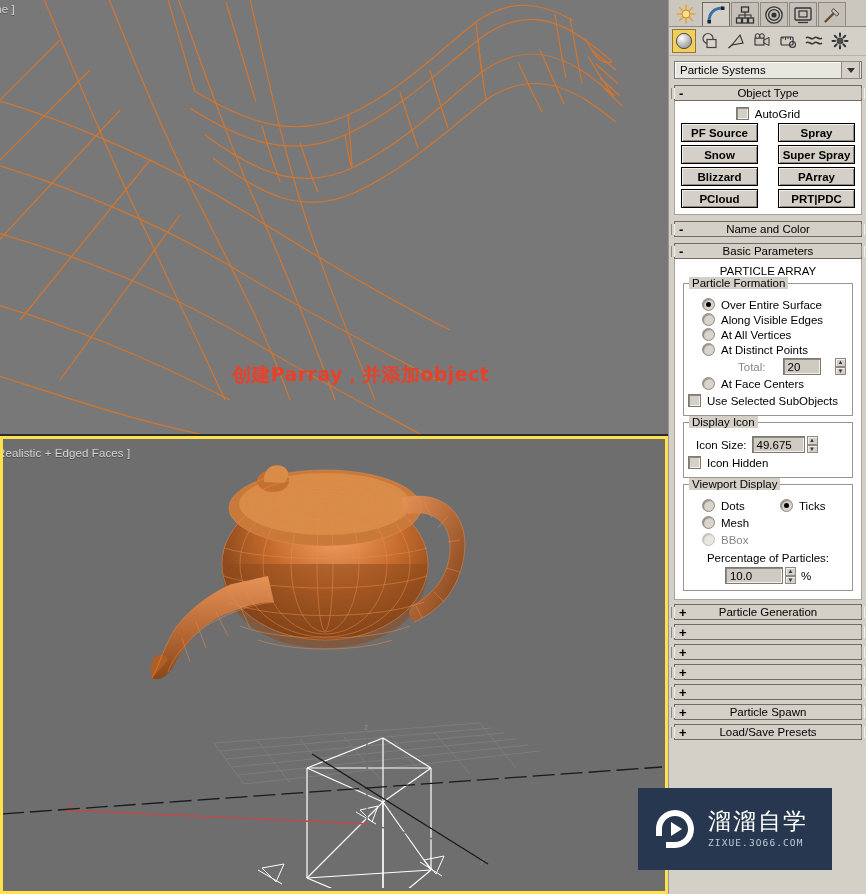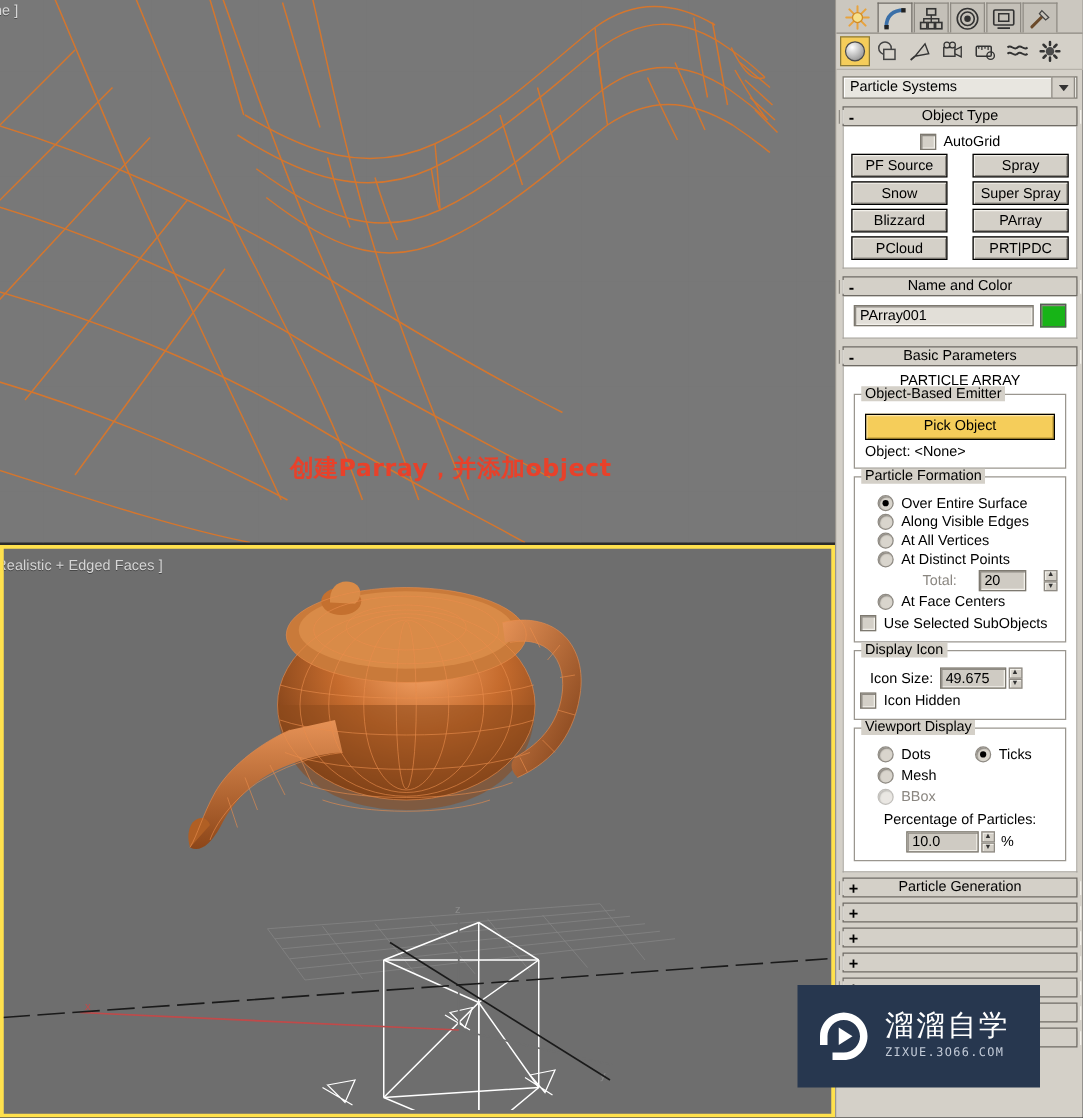--- a/index.html
+++ b/index.html
@@ -88,21 +88,21 @@
   
   .group{position:relative;border:1px solid #9a968f;margin:6px 2px 2px 2px;padding:12px 6px 6px 6px;}
   .group>.glabel{position:absolute;left:5px;top:-7px;background:#d4d0c8;padding:0 3px;font-size:11.5px;color:#000;}
 
   
   .btn{
     background:#d4d0c8;border:1px solid #000;box-shadow:inset 1px 1px 0 #f2f0ea, inset -1px -1px 0 #8e8a83;
     font-size:11.5px;color:#000;text-align:center;height:19px;line-height:18px;
     font-family:"Liberation Sans", sans-serif;box-sizing:border-box;
   }
-  .btngrid{display:grid;grid-template-columns:1fr 1fr;gap:3px 20px;margin-top:3px;}
+  .btngrid{display:grid;grid-template-columns:1fr 1fr;gap:3px 20px;margin-top:3px;font-weight:bold;}
   #pickobject{
     background:#f5cd5a;border:1px solid #000;
     box-shadow:inset 1px 1px 0 #fde6a8, inset -1px -1px 0 #b3912f;
     height:19px;line-height:18px;text-align:center;font-size:11.5px;margin:3px 2px 2px 2px;
   }
 
   
   .chkrow{display:flex;align-items:center;font-size:11.5px;color:#000;margin:2px 0;}
   .chk{width:11px;height:11px;background:#d4d0c8;border:1px solid #7d7970;
        box-shadow:inset 1px 1px 0 #8e8a83, inset -1px -1px 0 #f2f0ea;margin-right:6px;flex:none;}
@@ -450,41 +450,30 @@
           <div class="btn">PRT|PDC</div>
         </div>
       </div>
     </div>
 
     <div class="rollout">
       <div class="rollout-head">
         <span class="pm">-</span>
         <span>Name and Color</span>
       </div>
-      <div class="rollout-body">
-        <div id="namerow">
-          <div id="namefield" class="field white">PArray001</div>
-          <div id="colorswatch"></div>
-        </div>
-      </div>
     </div>
 
     <div class="rollout">
       <div class="rollout-head">
         <span class="pm">-</span>
         <span>Basic Parameters</span>
       </div>
       <div class="rollout-body" style="padding-top:5px;">
         <div class="centered" style="margin:1px 0 4px 0">PARTICLE ARRAY</div>
 
-        <div class="group" style="margin-top:2px;">
-          <span class="glabel">Object-Based Emitter</span>
-          <div id="pickobject">Pick Object</div>
-          <div style="font-size:11.5px;margin:4px 0 0 2px;">Object: &lt;None&gt;</div>
-        </div>
 
         <div class="group">
           <span class="glabel">Particle Formation</span>
 
           <div class="chkrow" style="margin-left:12px">
             <span class="radio on"></span>
             <span>Over Entire Surface</span>
           </div>
           <div class="chkrow" style="margin-left:12px">
             <span class="radio"></span>

